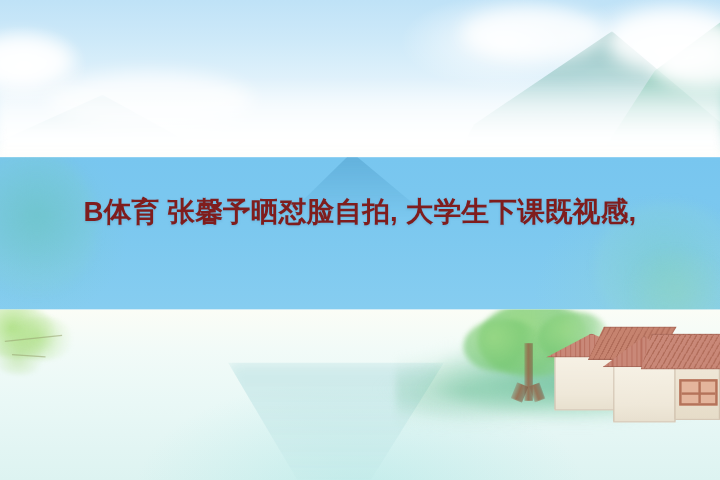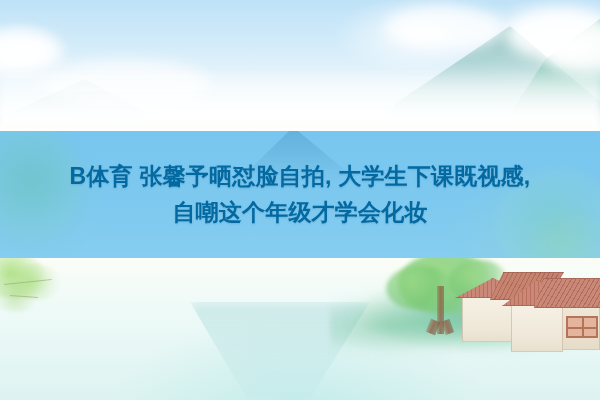--- a/index.html
+++ b/index.html
@@ -187,21 +187,21 @@
     position: absolute;
     background: #b5735a;
   }
 
   
   .headline {
     position: absolute;
     left: 0; top: 158px;
     width: 600px;
     text-align: center;
-    color: #0369a1;
+    color: #7f1d1d;
     font-size: 23px;
     font-weight: 700;
     line-height: 36px;
     letter-spacing: 0.2px;
     text-shadow: 0 1px 2px rgba(60,120,160,0.28);
     white-space: nowrap;
     z-index: 40;
   }
   .headline-line { display: block; }
 </style>
@@ -268,16 +268,15 @@
       <div class="roof-front" style="left:534px; top:20px; width:76px; height:30px; clip-path:polygon(12% 0%, 100% 0%, 88% 100%, 0% 100%); background:repeating-linear-gradient(120deg,#c98878 0px,#c98878 3px,#b06c59 3px,#b06c59 4px);"></div>
       <div class="window-frame" style="left:566px; top:58px; width:32px; height:22px;">
         <div class="window-bar-v" style="left:14px; top:0; width:2px; height:100%;"></div>
         <div class="window-bar-h" style="left:0; top:9px; width:100%; height:2px;"></div>
       </div>
     </div>
   </div>
 
   <div class="headline">
     <span class="headline-line">B体育 张馨予晒怼脸自拍, 大学生下课既视感,</span>
-    <span class="headline-line">自嘲这个年级才学会化妆</span>
   </div>
 
 </div>
 
 </body></html>

